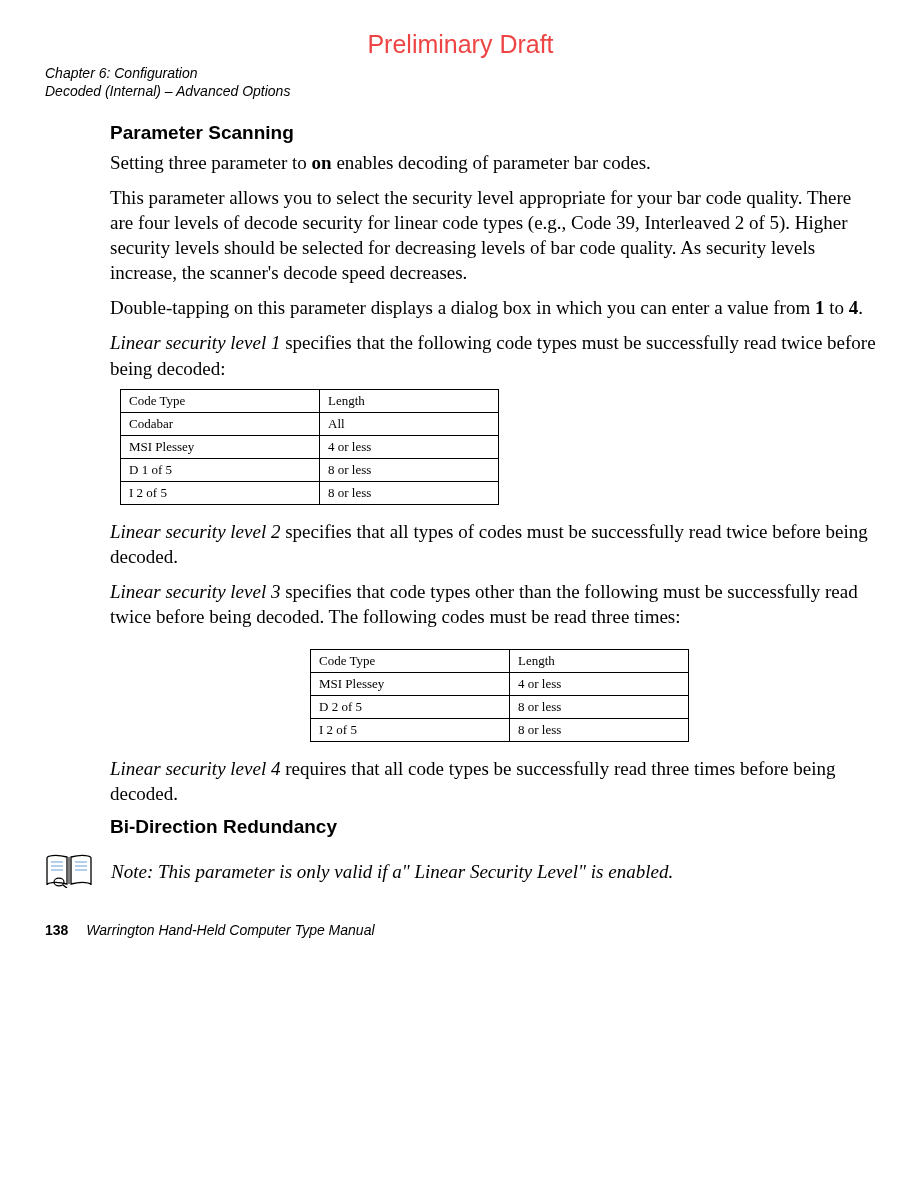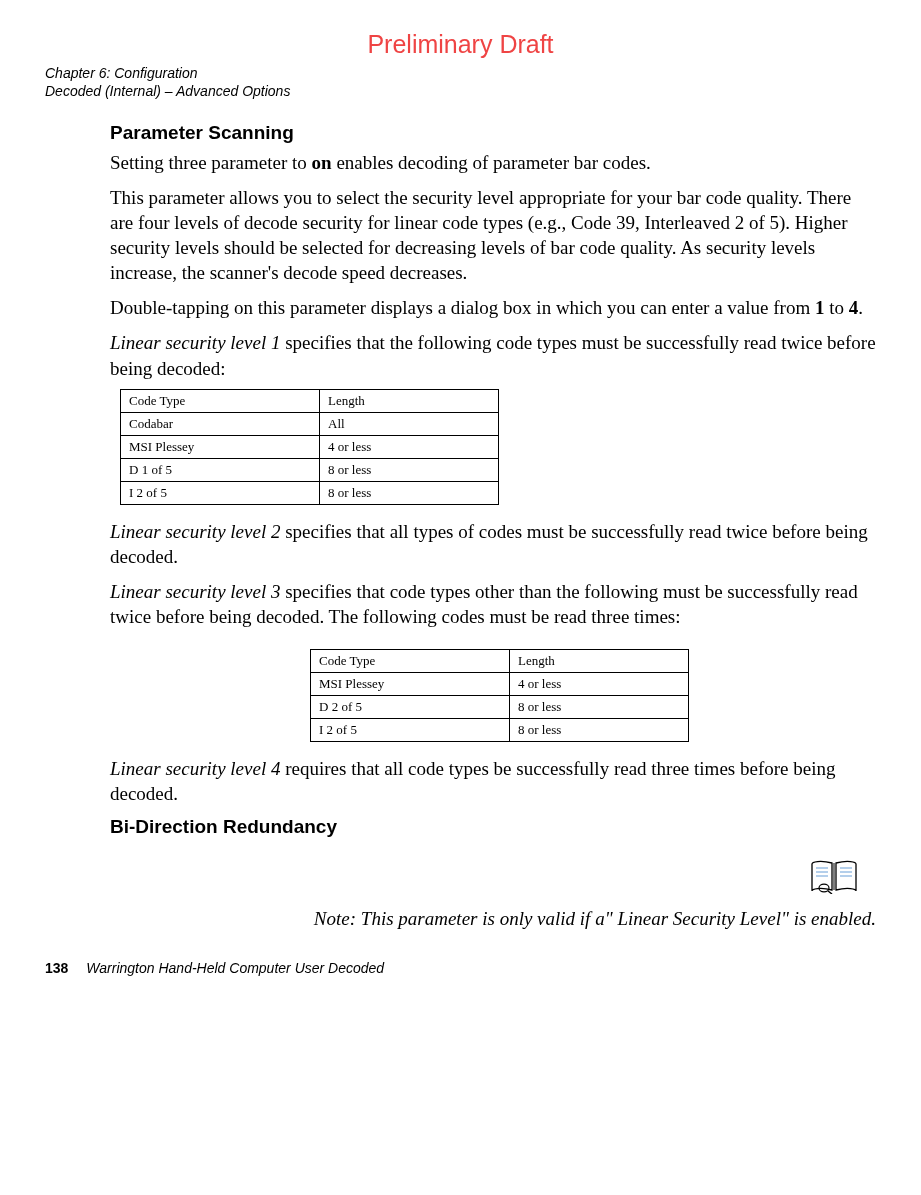--- a/index.html
+++ b/index.html
@@ -53,23 +53,22 @@
   table.codes td {
     border: 1px solid #000;
     padding: 3px 10px 3px 8px;
     vertical-align: top;
   }
   table.codes td.c1 { width: 180px; }
   table.codes td.c2 { width: 160px; }
   table.t2 { margin-left: 200px; }
   .note-row {
     display: flex;
-    align-items: flex-end;
-    margin-top: 20px;
-    flex-direction: column;
+    align-items: center;
+    margin-top: 14px;
   }
   .note-icon {
     width: 48px;
     flex: 0 0 48px;
     margin-right: 18px;
     margin-top: 2px;
   }
   .note-text {
     font-size: 19px;
     font-style: italic;
@@ -183,16 +182,16 @@
         <path d="M6 8 L18 8 M6 12 L18 12 M6 16 L18 16" stroke="#6aa0d8" stroke-width="1.2"></path>
         <path d="M30 8 L42 8 M30 12 L42 12 M30 16 L42 16" stroke="#6aa0d8" stroke-width="1.2"></path>
         <ellipse cx="14" cy="28" rx="5" ry="3.8" fill="none" stroke="#000" stroke-width="1.2"></ellipse>
         <line x1="18" y1="31" x2="22" y2="34" stroke="#000" stroke-width="1.4"></line>
       </svg>
     </div>
     <div class="note-text">Note: This parameter is only valid if a" Linear Security Level" is enabled.</div>
   </div>
 
   <div class="footer">
-    <span class="pn">138</span><span>Warrington Hand-Held Computer User Decoded</span>
+    <span class="pn">138</span><span>Warrington Hand-Held Computer Type Manual</span>
   </div>
 
 </div>
 
 </body></html>

